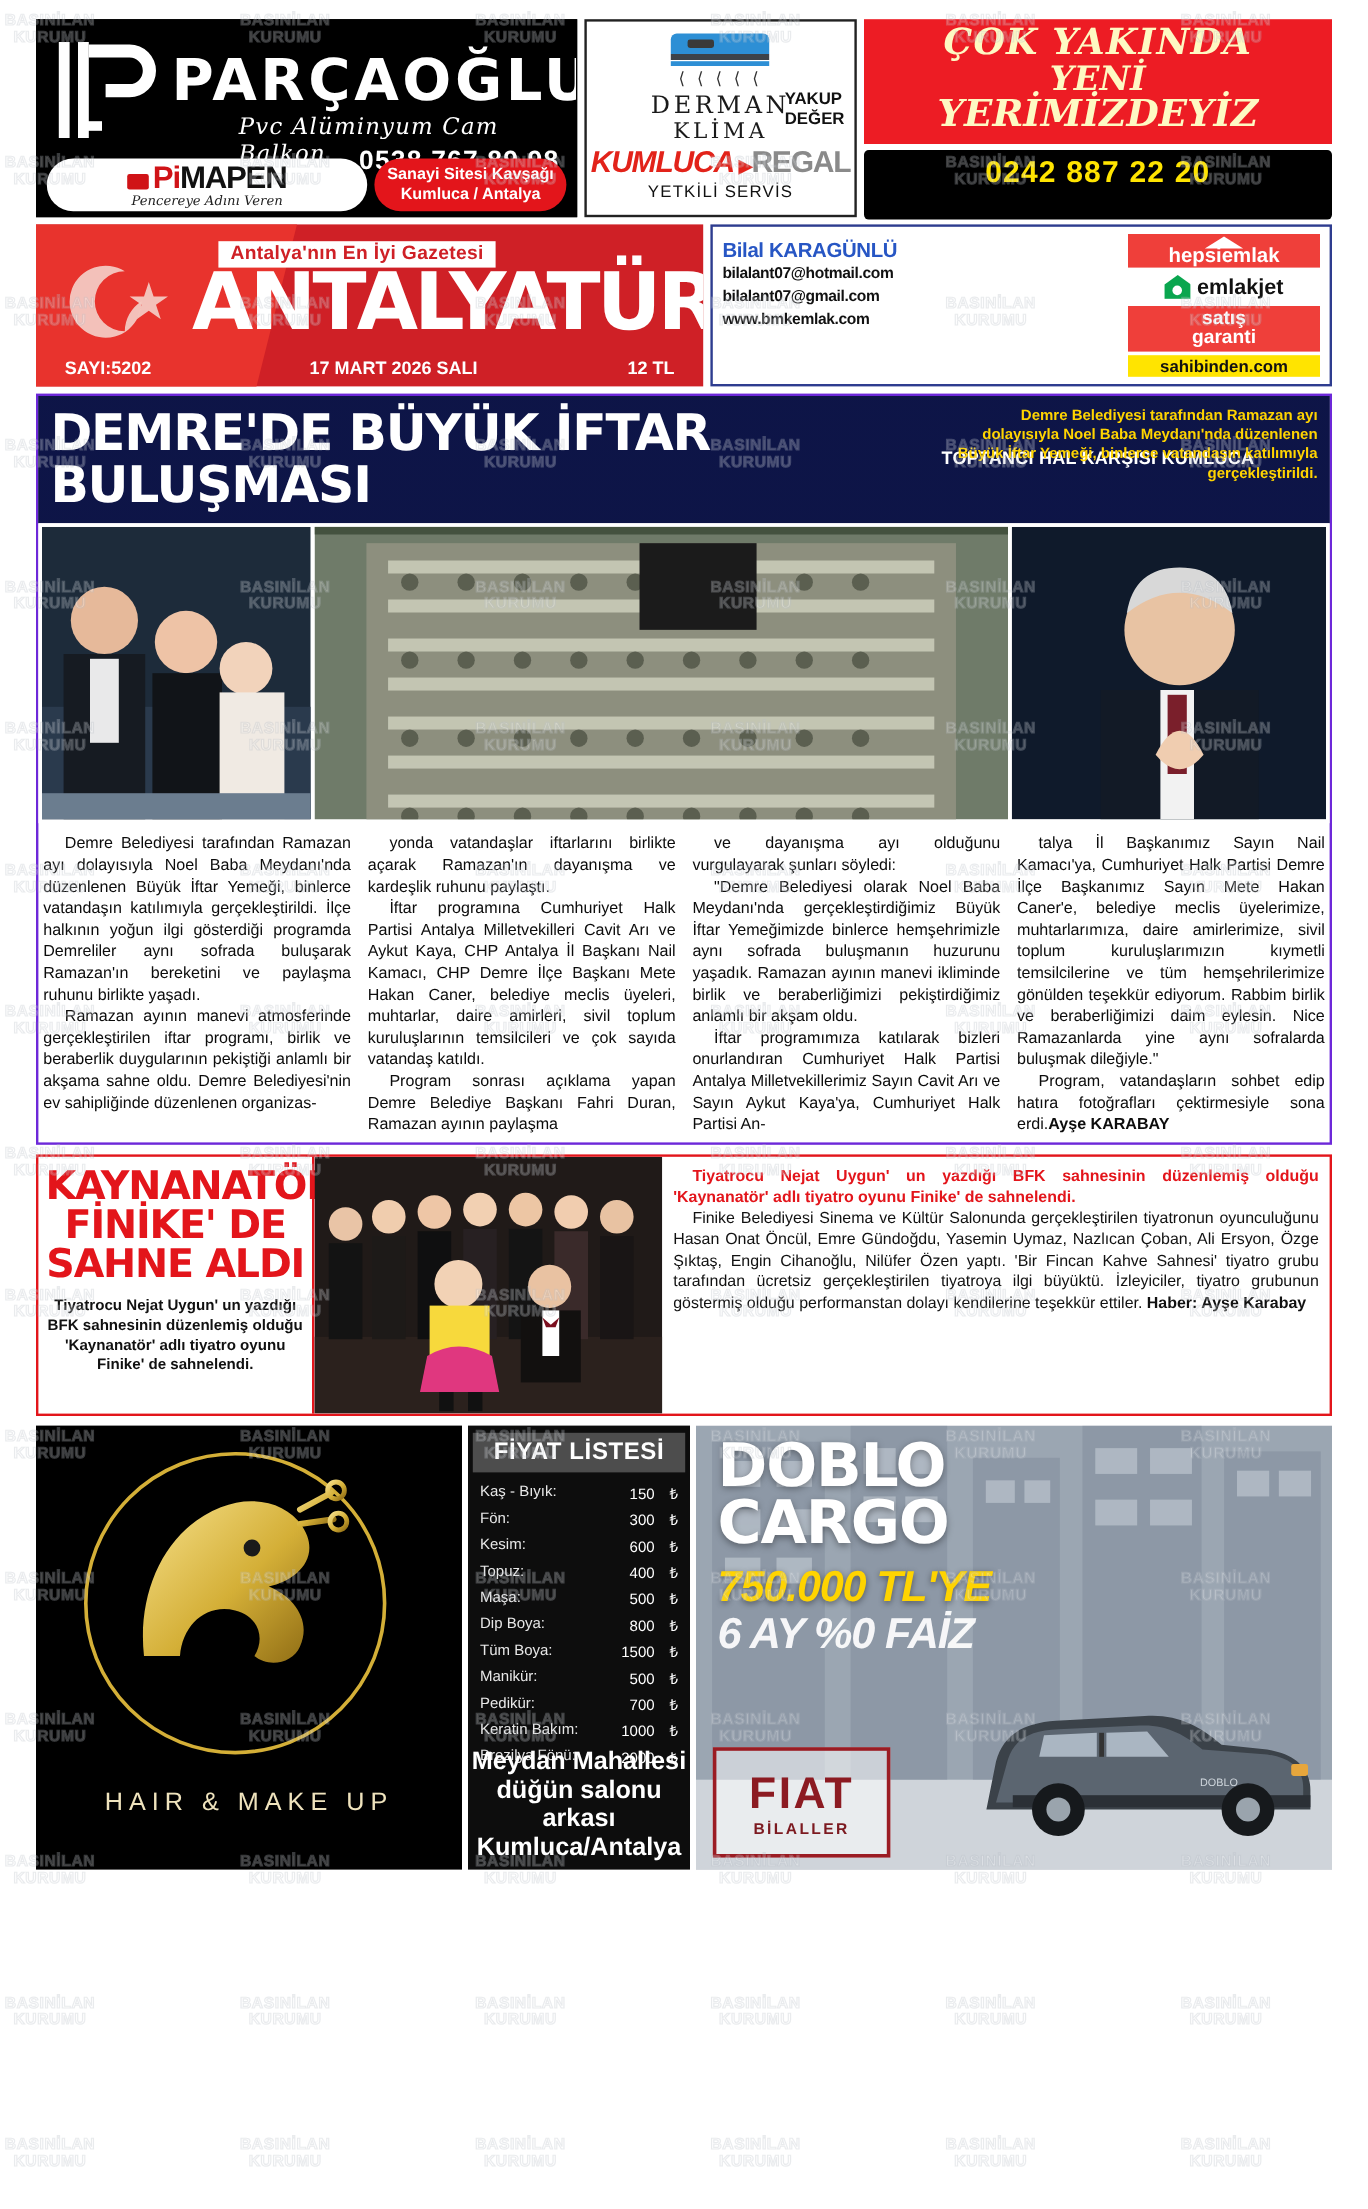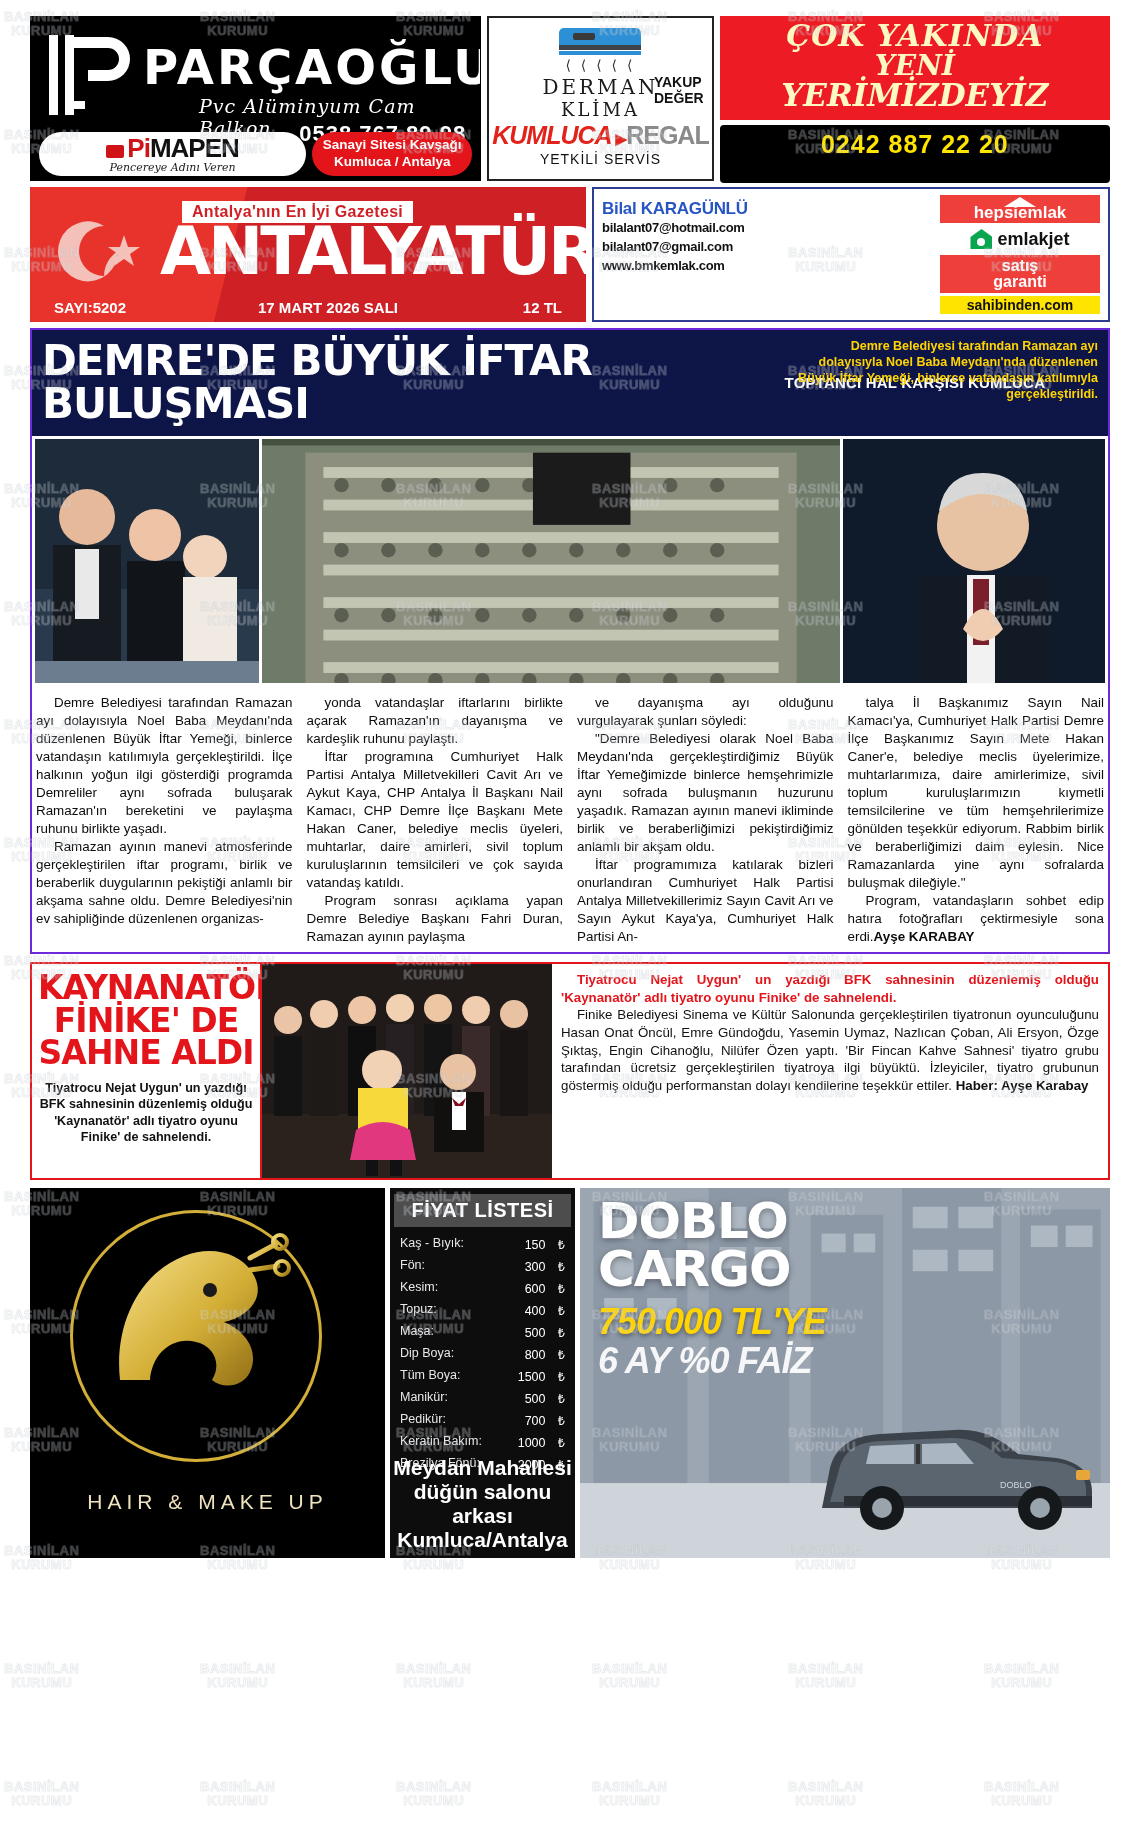--- a/index.html
+++ b/index.html
@@ -625,20 +625,24 @@
           <rect x="0" y="220" width="395" height="150" fill="#cfd4da"></rect>
           <rect x="0" y="300" width="395" height="70" fill="#b9bfc6"></rect>
         </svg>
       </div>
       <div class="doblo-t1">
         <div>DOBLO</div>
         <div>CARGO</div>
       </div>
       <div class="doblo-t2">750.000 TL'YE</div>
       <div class="doblo-t3">6 AY %0 FAİZ</div>
+      <div class="fiat-box">
+        <div class="ft">FIAT</div>
+        <div class="fb">BİLALLER</div>
+      </div>
       <div class="van">
         <svg viewBox="0 0 300 150">
           <path d="M18 112 L26 72 C32 50 48 40 76 38 L150 34 C176 32 196 42 214 58 L252 62 C276 66 288 78 288 96 L288 112 Z" fill="#3b4249"></path>
           <path d="M36 70 C42 52 56 46 78 45 L146 42 C168 41 184 50 198 62 L252 66 C272 69 282 78 282 94 L282 106 L26 106 Z" fill="#5b6570"></path>
           <path d="M62 68 L66 50 L110 48 L110 68z" fill="#aab6c2"></path>
           <path d="M118 68 L118 48 L152 47 L170 68z" fill="#aab6c2"></path>
           <rect x="112" y="48" width="4" height="20" fill="#333"></rect>
           <rect x="40" y="100" width="248" height="10" fill="#2b3036"></rect>
           <circle cx="78" cy="112" r="22" fill="#16191c"></circle>
             <circle cx="78" cy="112" r="10" fill="#9aa4ad"></circle>

